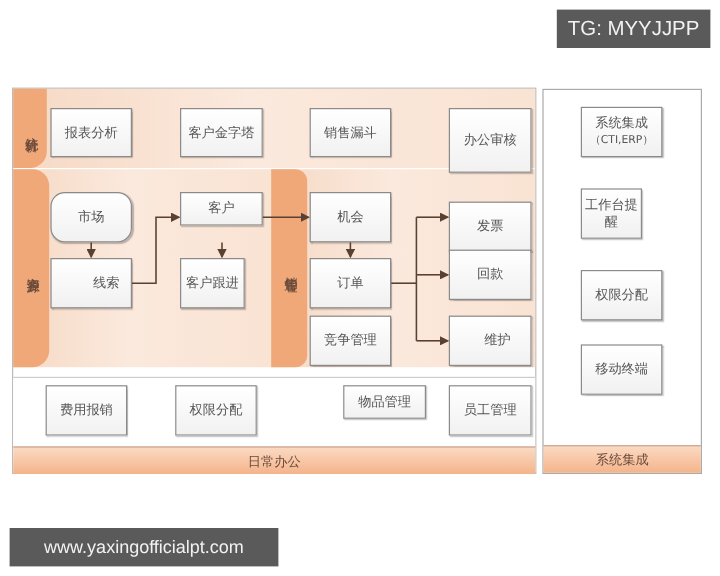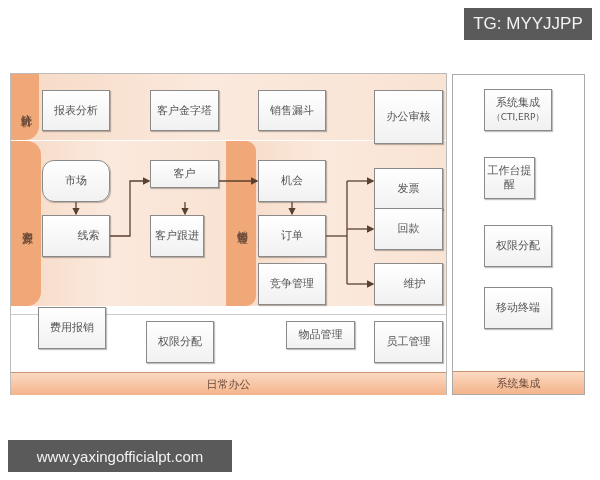--- a/index.html
+++ b/index.html
@@ -66,21 +66,21 @@
     <line x1="292" y1="202" x2="292" y2="214" marker-end="url(#ah)"></line>
     <polyline points="326,236 347,236"></polyline>
     <polyline points="347,181 347,284"></polyline>
     <line x1="347" y1="181" x2="373" y2="181" marker-end="url(#ah)"></line>
     <line x1="347" y1="229" x2="373" y2="229" marker-end="url(#ah)"></line>
     <line x1="347" y1="284" x2="373" y2="284" marker-end="url(#ah)"></line>
   </g>
 </svg>
 
 <div class="abs" style="left:11px;top:314px;width:435px;height:80px;background:#fff;border-top:1px solid #ccc;"></div>
-<div class="abs box" style="left:38px;top:307px;width:68px;height:42px;">费用报销</div>
+<div class="abs box" style="left:38px;top:321px;width:68px;height:42px;">费用报销</div>
 <div class="abs box" style="left:146px;top:321px;width:68px;height:42px;">权限分配</div>
 <div class="abs box" style="left:254px;top:321px;width:69px;height:28px;margin-left:32px;">物品管理</div>
 <div class="abs box" style="left:374px;top:321px;width:69px;height:42px;">员工管理</div>
 <div class="abs footer-bar" style="left:11px;top:372px;width:435px;height:23px;">日常办公</div>
 
 <div class="abs" style="left:452px;top:74px;width:133px;height:321px;border:1px solid #aaa;background:#fff;"></div>
 <div class="abs box" style="left:484px;top:89px;width:68px;height:42px;flex-direction:column;">
   <span>系统集成</span>
   <span style="font-size:9px;">（CTI,ERP）</span>
 </div>

